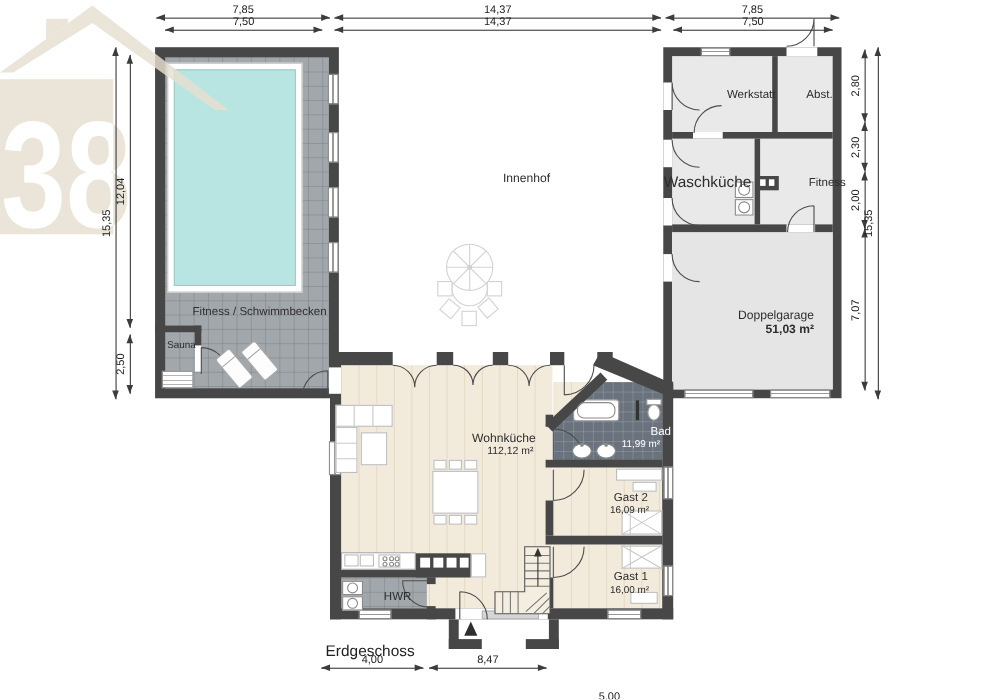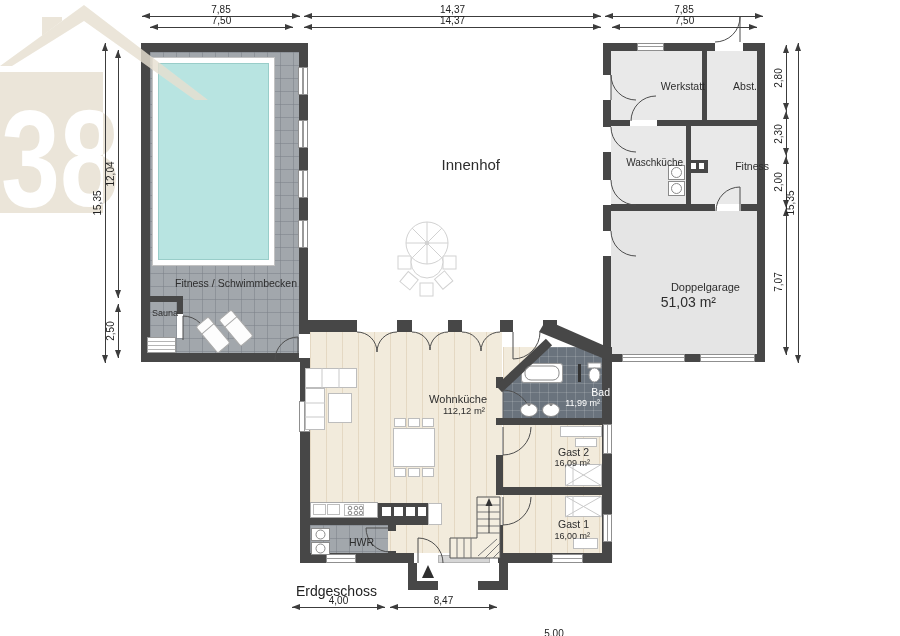--- a/index.html
+++ b/index.html
@@ -247,29 +247,29 @@
         <circle cx="551" cy="404.5" r="1.2" fill="#888"></circle>
     </g>
 
     <g stroke="#c9c9c9" fill="none">
       <path d="M565,464 L602,486 M565,486 L602,464 M573,464 V486"></path>
       <path d="M565,496 L602,517 M565,517 L602,496 M573,496 V517"></path>
       <path d="M322,368 V388 M339,368 V388 M305,403 H325 M305,417 H325"></path>
     </g>
   </svg>
 
-  <div class="rlb" style="left:408px;top:156px;width:92px;font-size:15px;">Innenhof</div>
+  <div class="rlb" style="left:408px;top:156px;width:92px;font-size:11px;">Innenhof</div>
   <div class="rlb" style="left:145px;top:277px;width:152px;font-size:10.5px;">Fitness / Schwimmbecken</div>
   <div class="rlb" style="left:142px;top:308px;width:36px;font-size:9px;">Sauna</div>
   <div class="rlb" style="left:615px;top:80px;width:90px;font-size:10.5px;">Werkstatt</div>
   <div class="rlb" style="left:703px;top:80px;width:54px;font-size:10.5px;">Abst.</div>
-  <div class="rlb" style="left:599px;top:157px;width:84px;font-size:10px;">Waschküche</div>
+  <div class="rlb" style="left:599px;top:157px;width:84px;font-size:14px;">Waschküche</div>
   <div class="rlb" style="left:697px;top:160px;width:72px;font-size:10.5px;">Fitness</div>
   <div class="rlb" style="left:628px;top:281px;width:112px;font-size:11px;">Doppelgarage</div>
-  <div class="rlb" style="left:604px;top:294px;width:112px;font-size:14px;">51,03 m²</div>
+  <div class="rlb" style="left:628px;top:294px;width:112px;font-size:11px;font-weight:bold;">51,03 m²</div>
   <div class="rlb" style="left:363px;top:393px;width:124px;font-size:11px;">Wohnküche</div>
   <div class="rlb" style="left:361px;top:406px;width:124px;font-size:9.5px;">112,12 m²</div>
   <div class="rlb" style="left:530px;top:386px;width:80px;font-size:10.5px;color:#fff;">Bad</div>
   <div class="rlb" style="left:524px;top:398px;width:76px;font-size:9px;color:#fff;">11,99 m²</div>
   <div class="rlb" style="left:527px;top:446px;width:62px;font-size:10.5px;">Gast 2</div>
   <div class="rlb" style="left:524px;top:458px;width:66px;font-size:9px;">16,09 m²</div>
   <div class="rlb" style="left:527px;top:518px;width:62px;font-size:10.5px;">Gast 1</div>
   <div class="rlb" style="left:524px;top:531px;width:66px;font-size:9px;">16,00 m²</div>
   <div class="rlb" style="left:322px;top:536px;width:52px;font-size:10.5px;">HWR</div>
 

